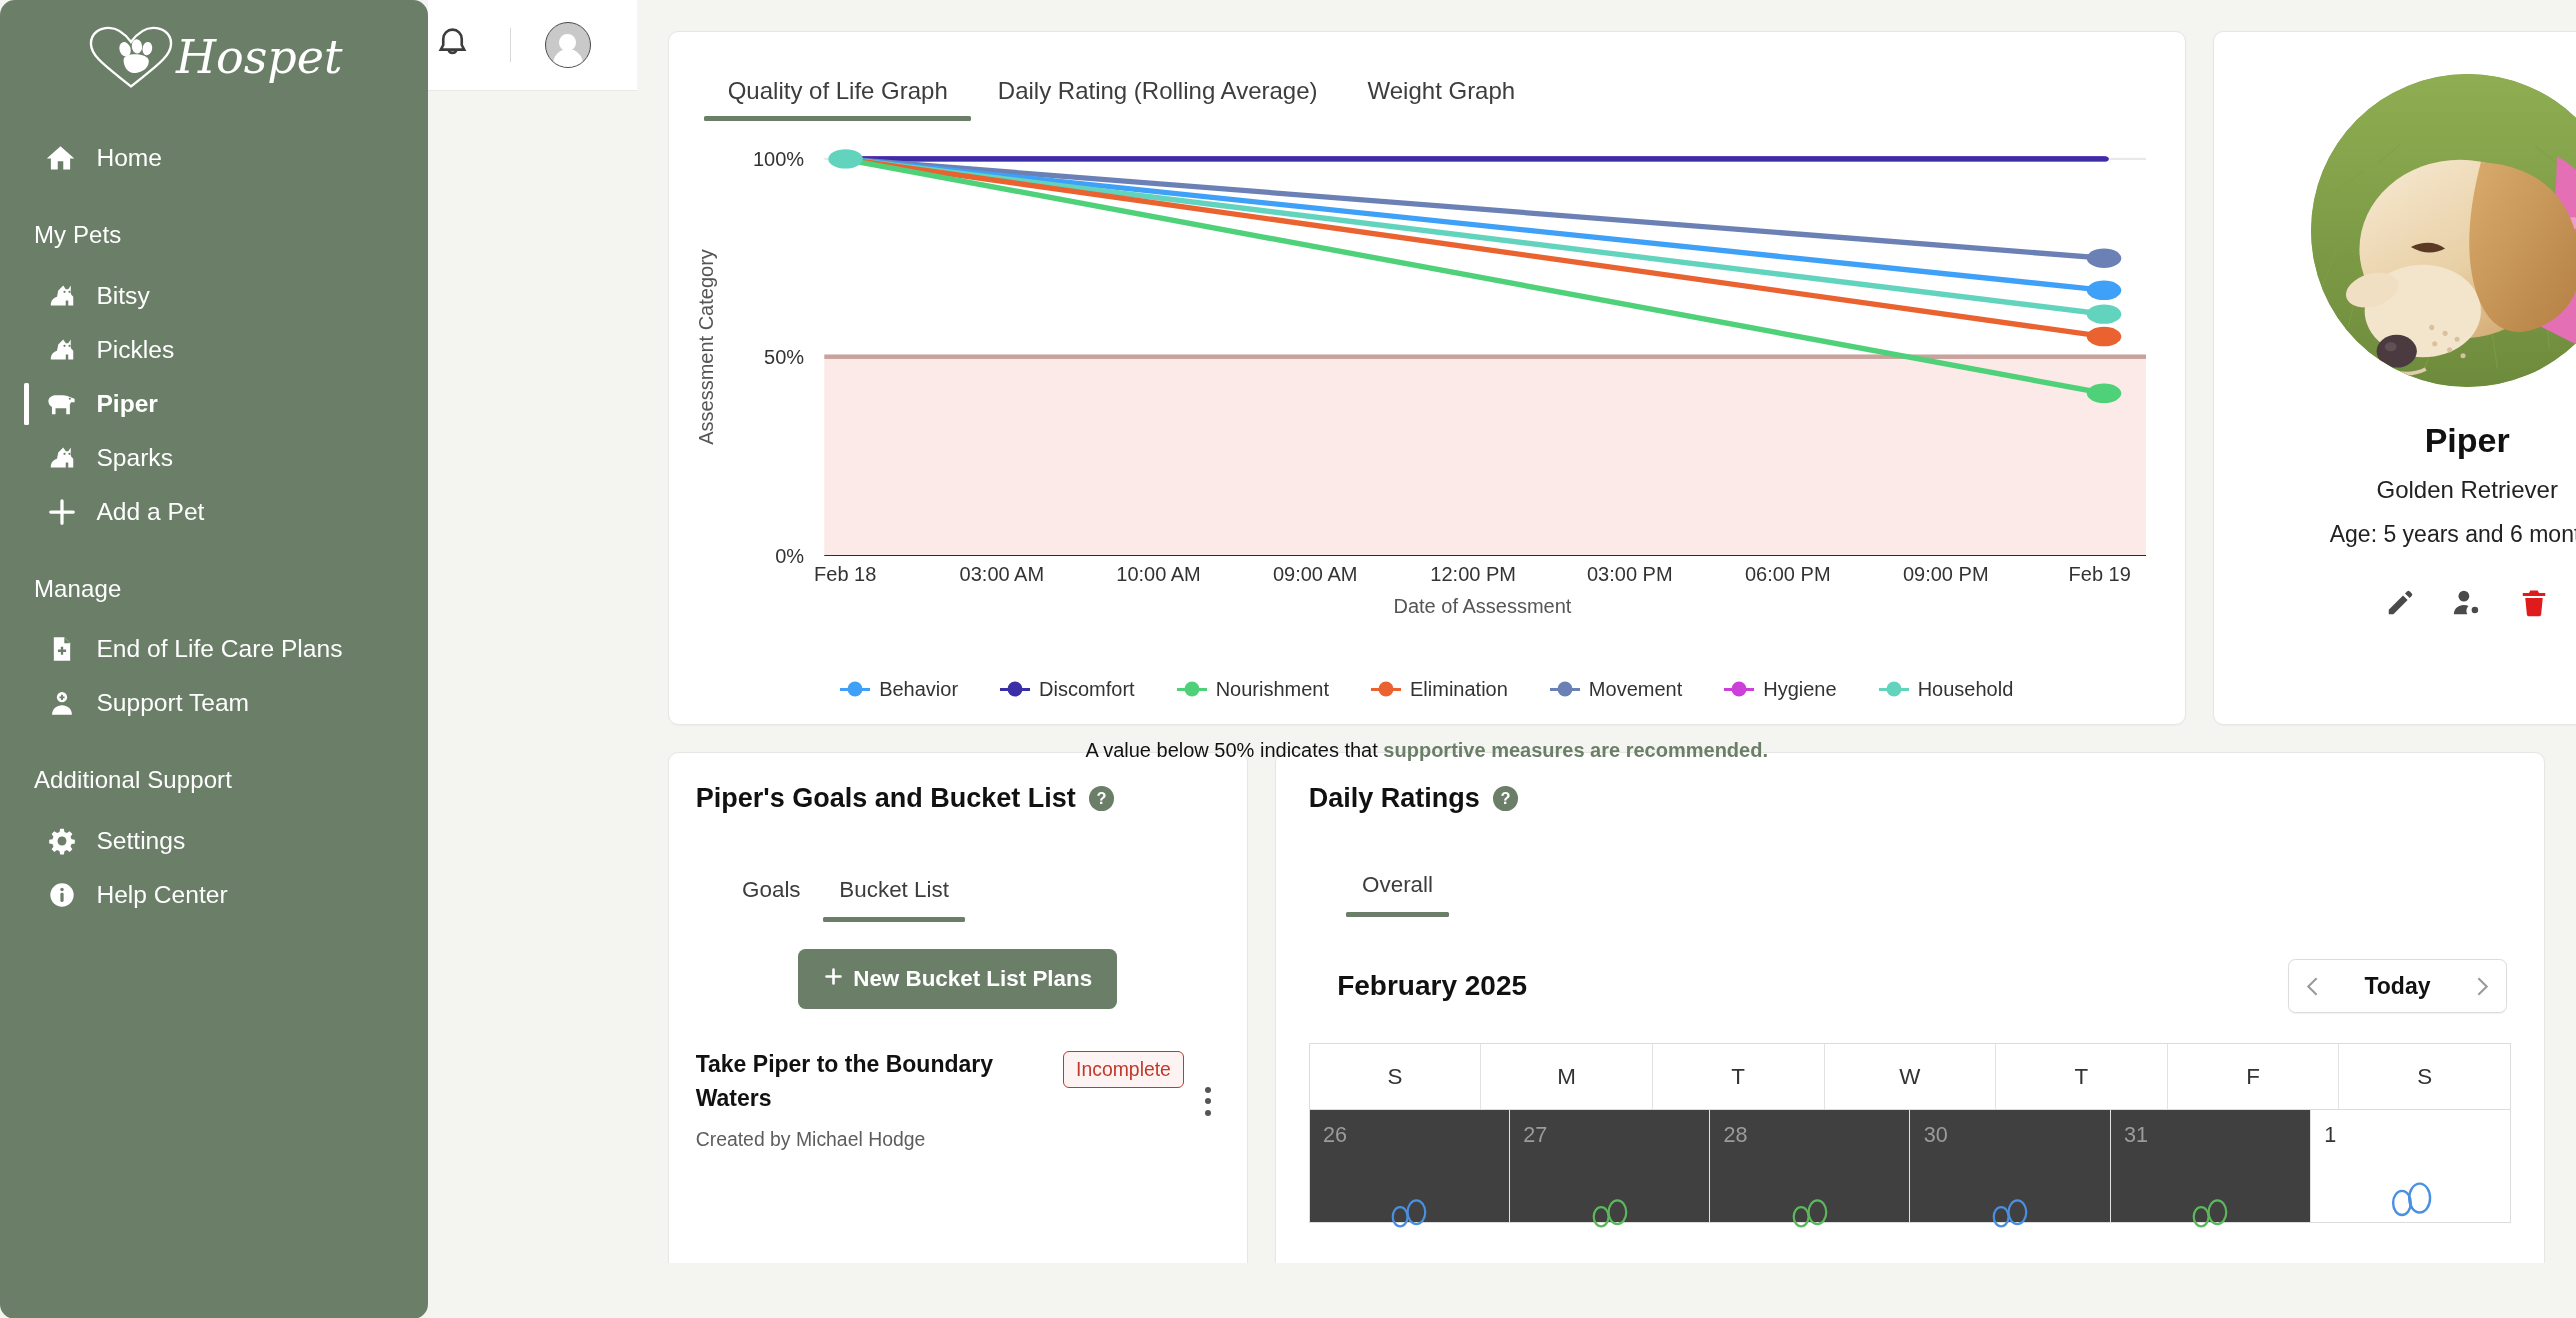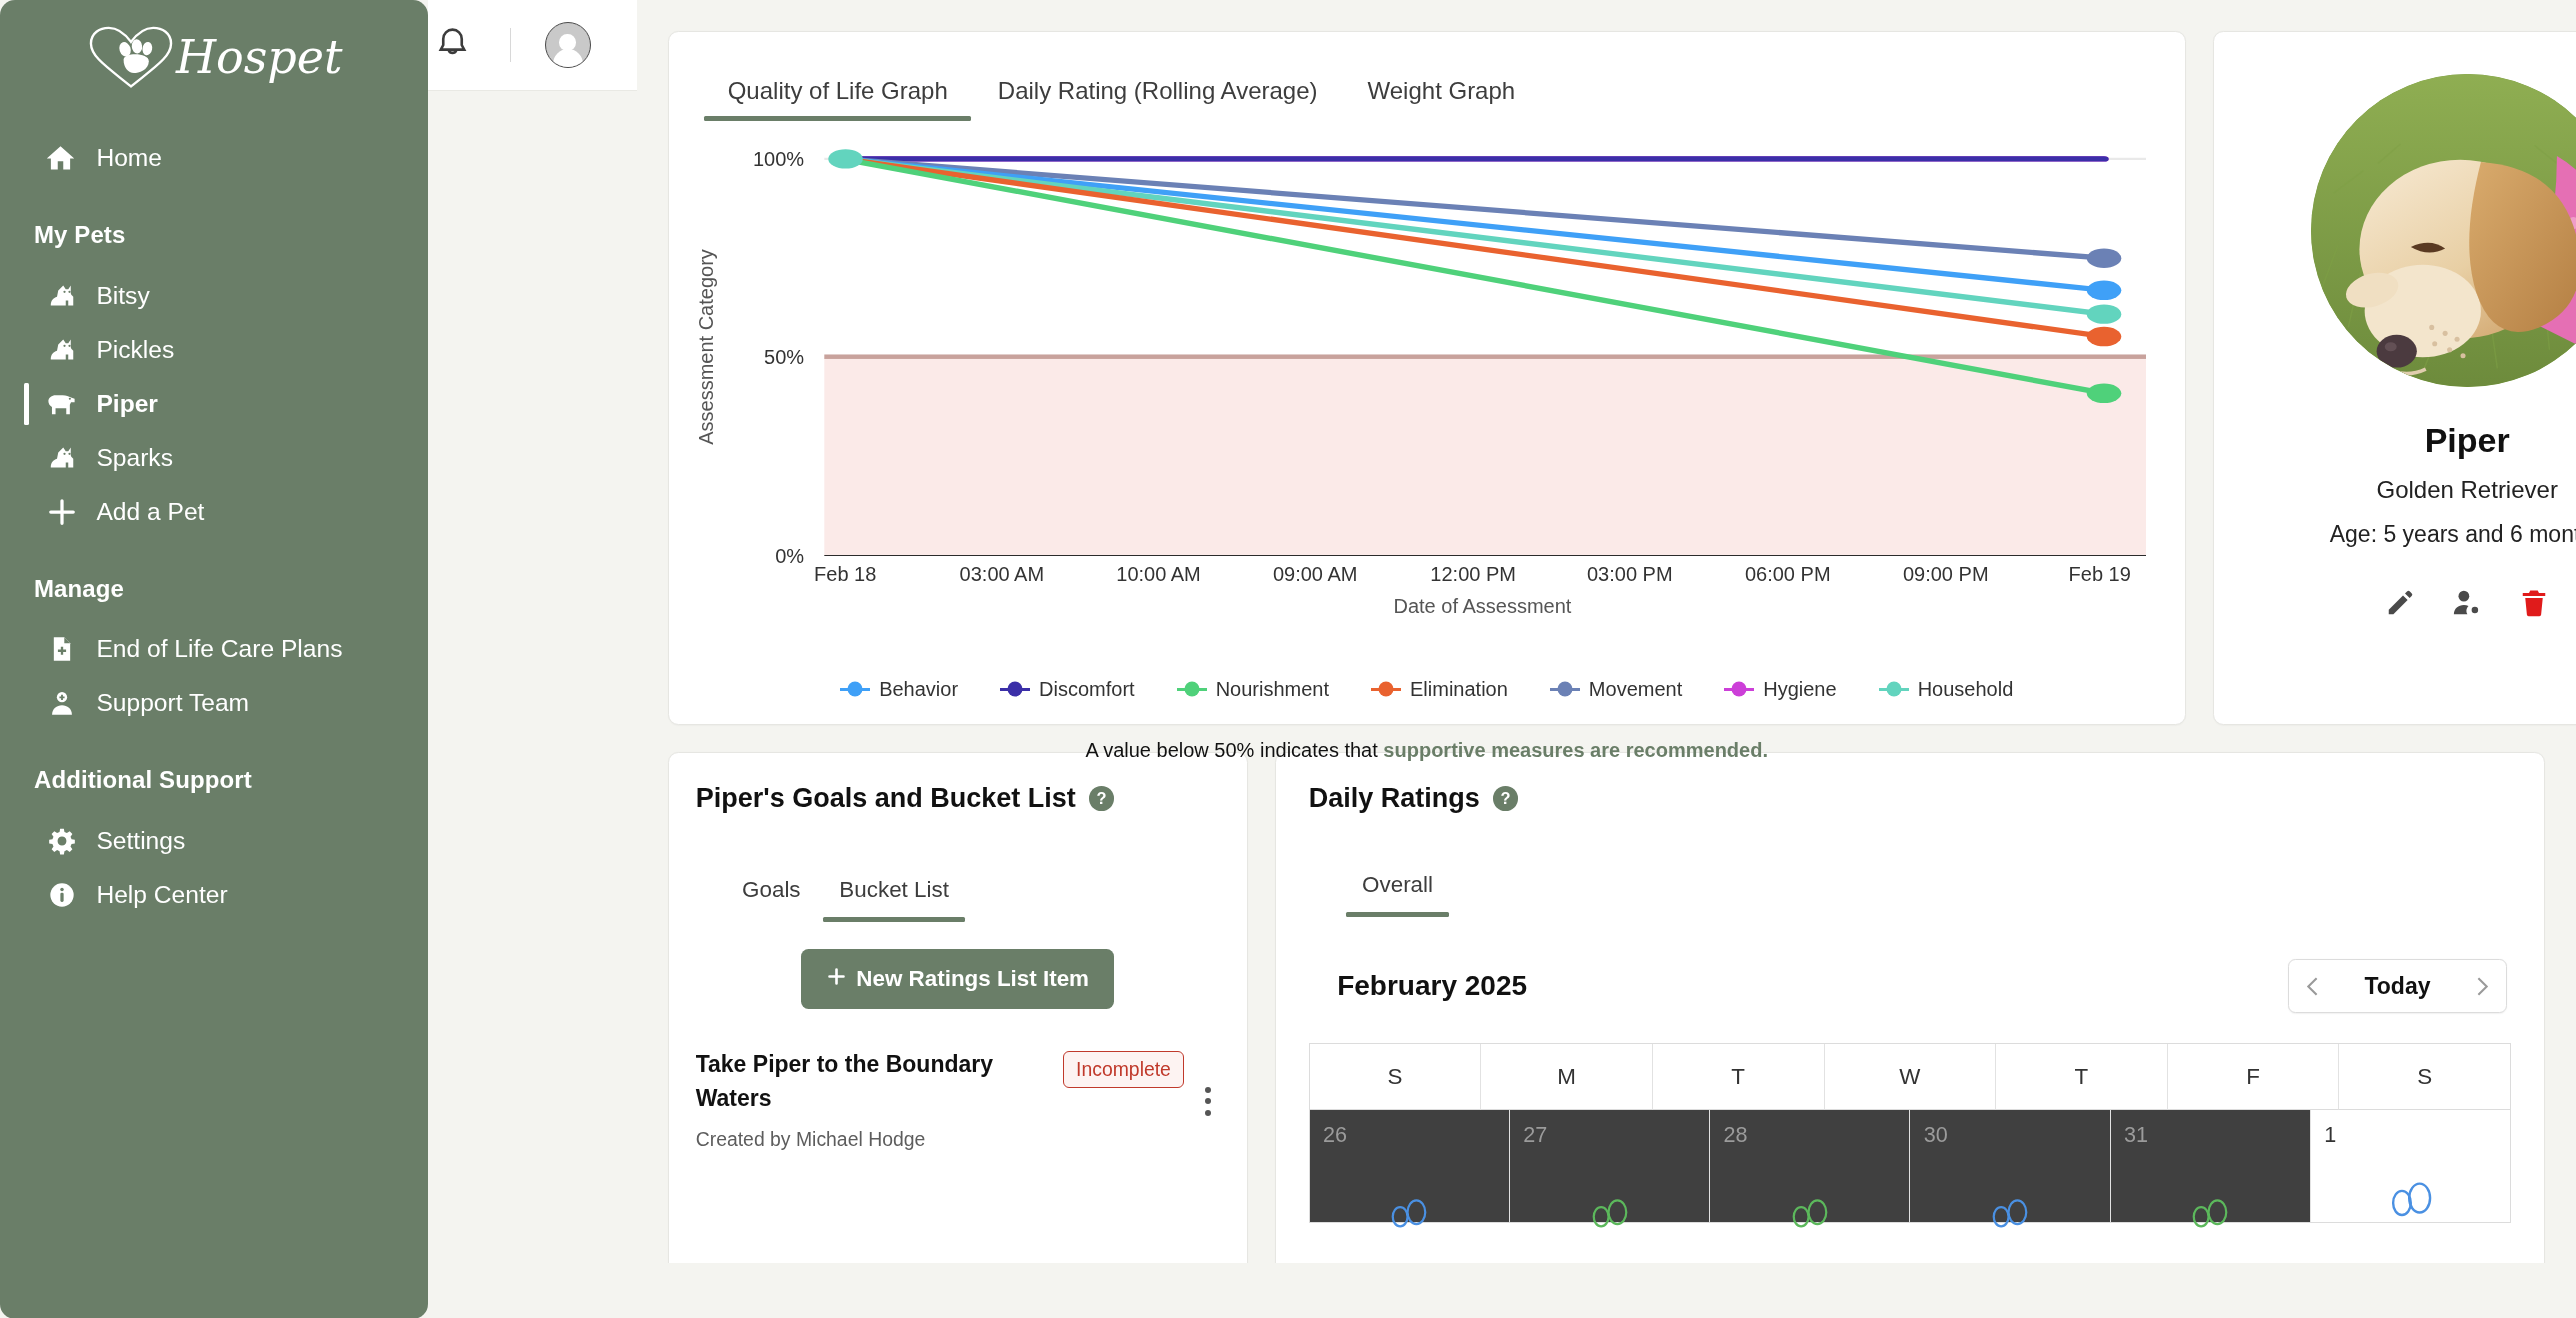--- a/index.html
+++ b/index.html
@@ -19,21 +19,21 @@
   }
   .logo-wrap { display: flex; align-items: center; justify-content: center; gap: 7.5px; height: 82px; }
   .logo-mark { width: 92px; height: 67px; }
   .logo-text {
     font-family: "DejaVu Serif", serif; font-style: italic;
     font-size: 46px; color: #fff; letter-spacing: 0px; line-height: 1;
     margin-left: -9px;
   }
   .nav { margin-top: 33px; }
   .nav-section-label {
-    font-size: 24px; font-weight: bold; color: #ffffff;
+    font-size: 24px; font-weight: normal; color: #ffffff;
     padding: 0 0 0 34px; margin: 36px 0 19.4px 0; letter-spacing: 0.1px;
   }
   .nav-item {
     display: flex; align-items: center; gap: 19.4px;
     height: 54px; padding-left: 46px; position: relative; cursor: pointer;
     font-size: 24.6px; color: #fff; font-weight: 400;
   }
   .nav-item .ic { width: 31px; height: 31px; flex: 0 0 31px; display: flex; align-items: center; justify-content: center; }
   .nav-item.active { font-weight: bold; }
   .nav-item.active::before {
@@ -578,21 +578,21 @@
           <div class="subtabs">
             <div class="subtab">Goals</div>
             <div class="subtab active">Bucket List</div>
           </div>
           <button class="new-btn">
             <span>
               <svg viewBox="0 0 24 24" width="21" height="21">
                   <path d="M12 4 v16 M4 12 h16" stroke="#fff" stroke-width="3" stroke-linecap="round"></path>
                 </svg>
             </span>
-            <span>New Ratings List Item</span>
+            <span>New Bucket List Plans</span>
           </button>
 
           <div class="bucket-item">
             <div class="bi-main">
               <div class="bi-title">Take Piper to the Boundary Waters</div>
               <div class="bi-sub">Created by Michael Hodge</div>
             </div>
             <div class="badge">Incomplete</div>
             <div class="kebab">
                 <span></span>

